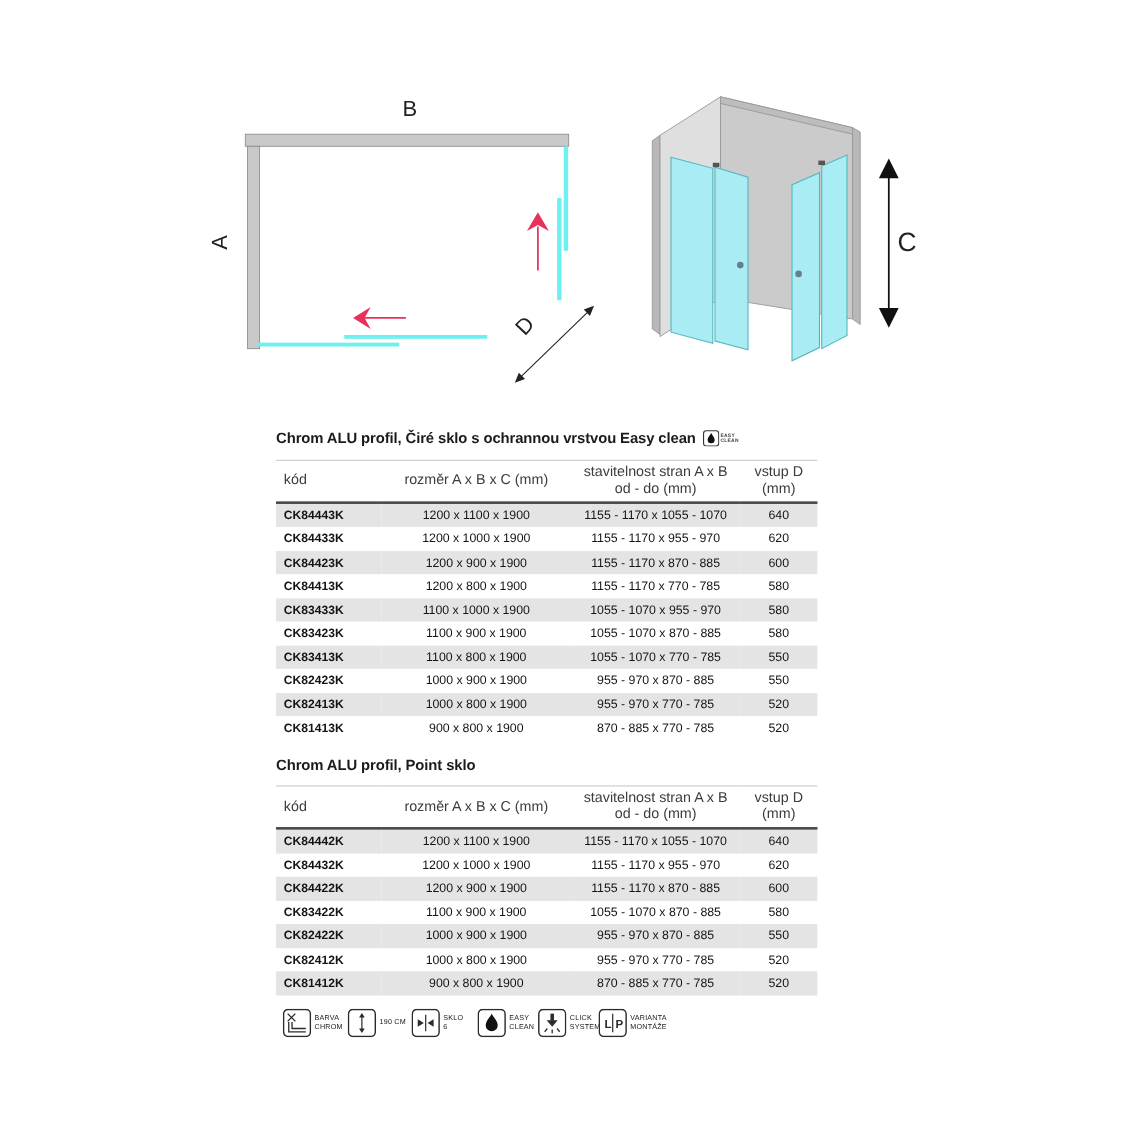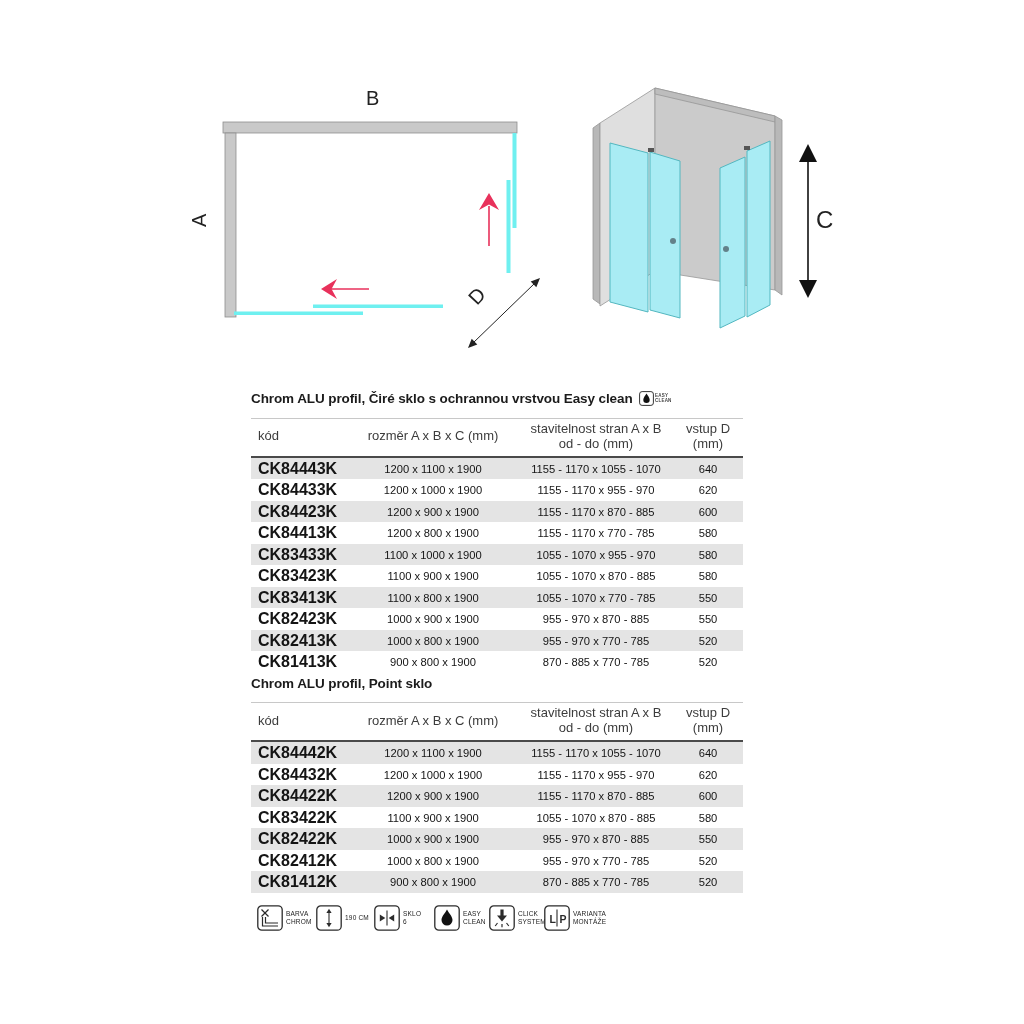--- a/index.html
+++ b/index.html
@@ -8,32 +8,32 @@
   svg text{font-family:"Liberation Sans",sans-serif;}
 
   
   #plan-svg{position:absolute;left:180px;top:75px;}
   #iso-svg{position:absolute;left:580px;top:80px;}
 
   
   #tables{position:absolute;left:251px;top:391px;width:492px;}
   .tbl-title{font-size:13.5px;font-weight:bold;line-height:1;margin:0 0 12px 0;
              letter-spacing:-0.1px;display:flex;align-items:center;}
-  .tbl-title.second{margin-top:4px;text-align:right;}
+  .tbl-title.second{margin-top:16px;text-align:right;}
   .title-badge{display:inline-flex;align-items:center;margin-left:6px;}
   .badge-text{font-size:4.5px;font-weight:bold;color:#444;line-height:1.1;margin-left:1.5px;
               letter-spacing:.2px;}
   table{width:492px;border-collapse:collapse;table-layout:fixed;}
   col.c-kod{width:96px;} col.c-roz{width:172px;} col.c-stav{width:154px;} col.c-vst{width:70px;}
   thead th{font-weight:normal;font-size:13px;color:#3c3c3c;line-height:1.15;
            border-top:1px solid #c8c8c8;border-bottom:2px solid #4a4a4a;
            padding:3px 0 4px 0;text-align:center;vertical-align:middle;}
   thead th.h-kod{text-align:left;padding-left:7px;}
   tbody td{height:21.5px;font-size:11.2px;text-align:center;padding:0;color:#141414;}
-  tbody td.code{text-align:left;padding-left:7px;font-weight:bold;font-size:16px;}
+  tbody td.code{text-align:left;padding-left:7px;font-weight:bold;font-size:11px;}
   tbody tr:nth-child(odd){background:#e4e4e4;}
 
   
   #legend{position:relative;height:40px;margin-top:12px;}
   .legend-item{position:absolute;top:0;display:flex;align-items:center;}
   .legend-label{font-size:6.5px;line-height:1.2;color:#222;margin-left:3px;
                 letter-spacing:.2px;white-space:pre;}
 </style>
 </head>
 <body>

